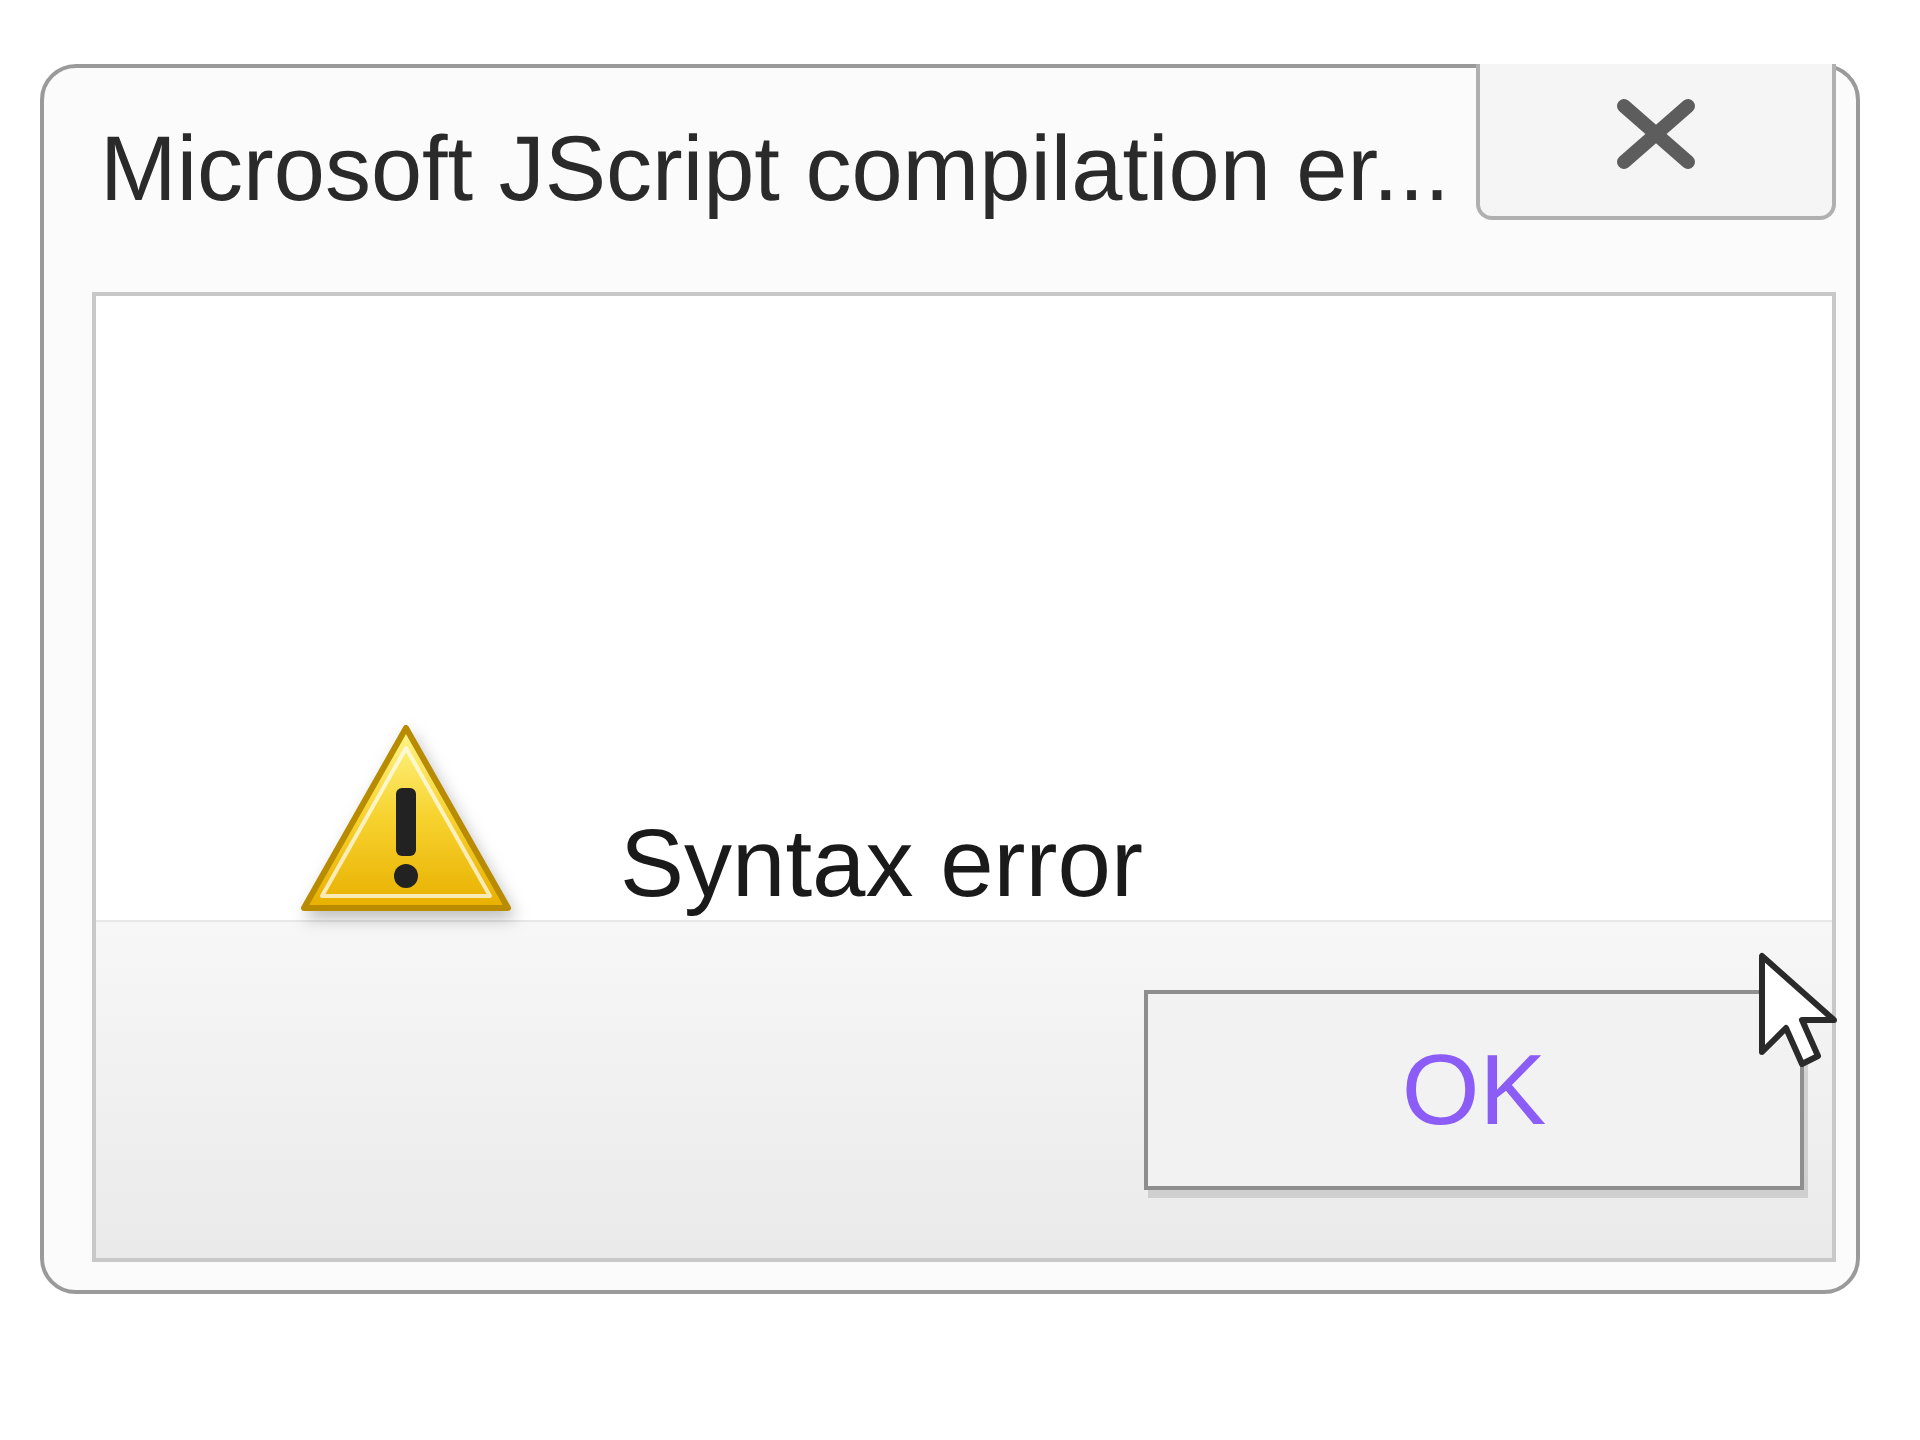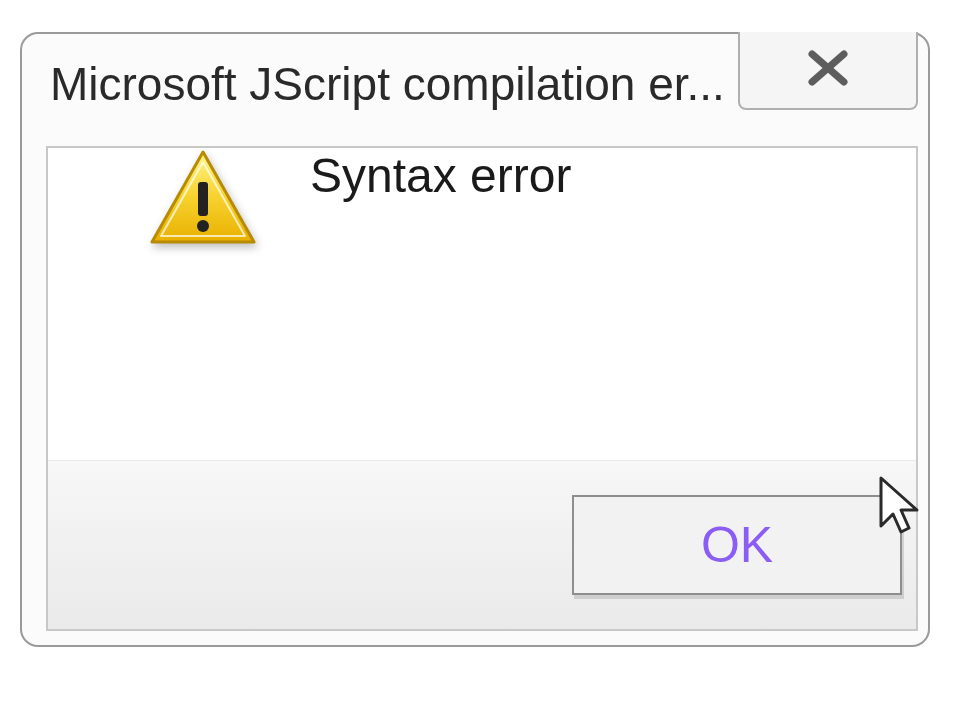--- a/index.html
+++ b/index.html
@@ -65,21 +65,21 @@
       right: 10px;
       bottom: 14px;
       border: 2px solid #c8c8c8;
       background: #ffffff;
       display: flex;
       flex-direction: column;
     }
     .content-area {
       flex: 1;
       display: flex;
-      align-items: flex-start;
+      align-items: flex-end;
       padding-left: 100px;
       gap: 52px;
       border-bottom: 1px solid #e8e8e8;
     }
     .warn-icon {
       width: 110px;
       height: 100px;
       position: relative;
       filter: drop-shadow(2px 4px 4px rgba(0,0,0,0.25));
     }

